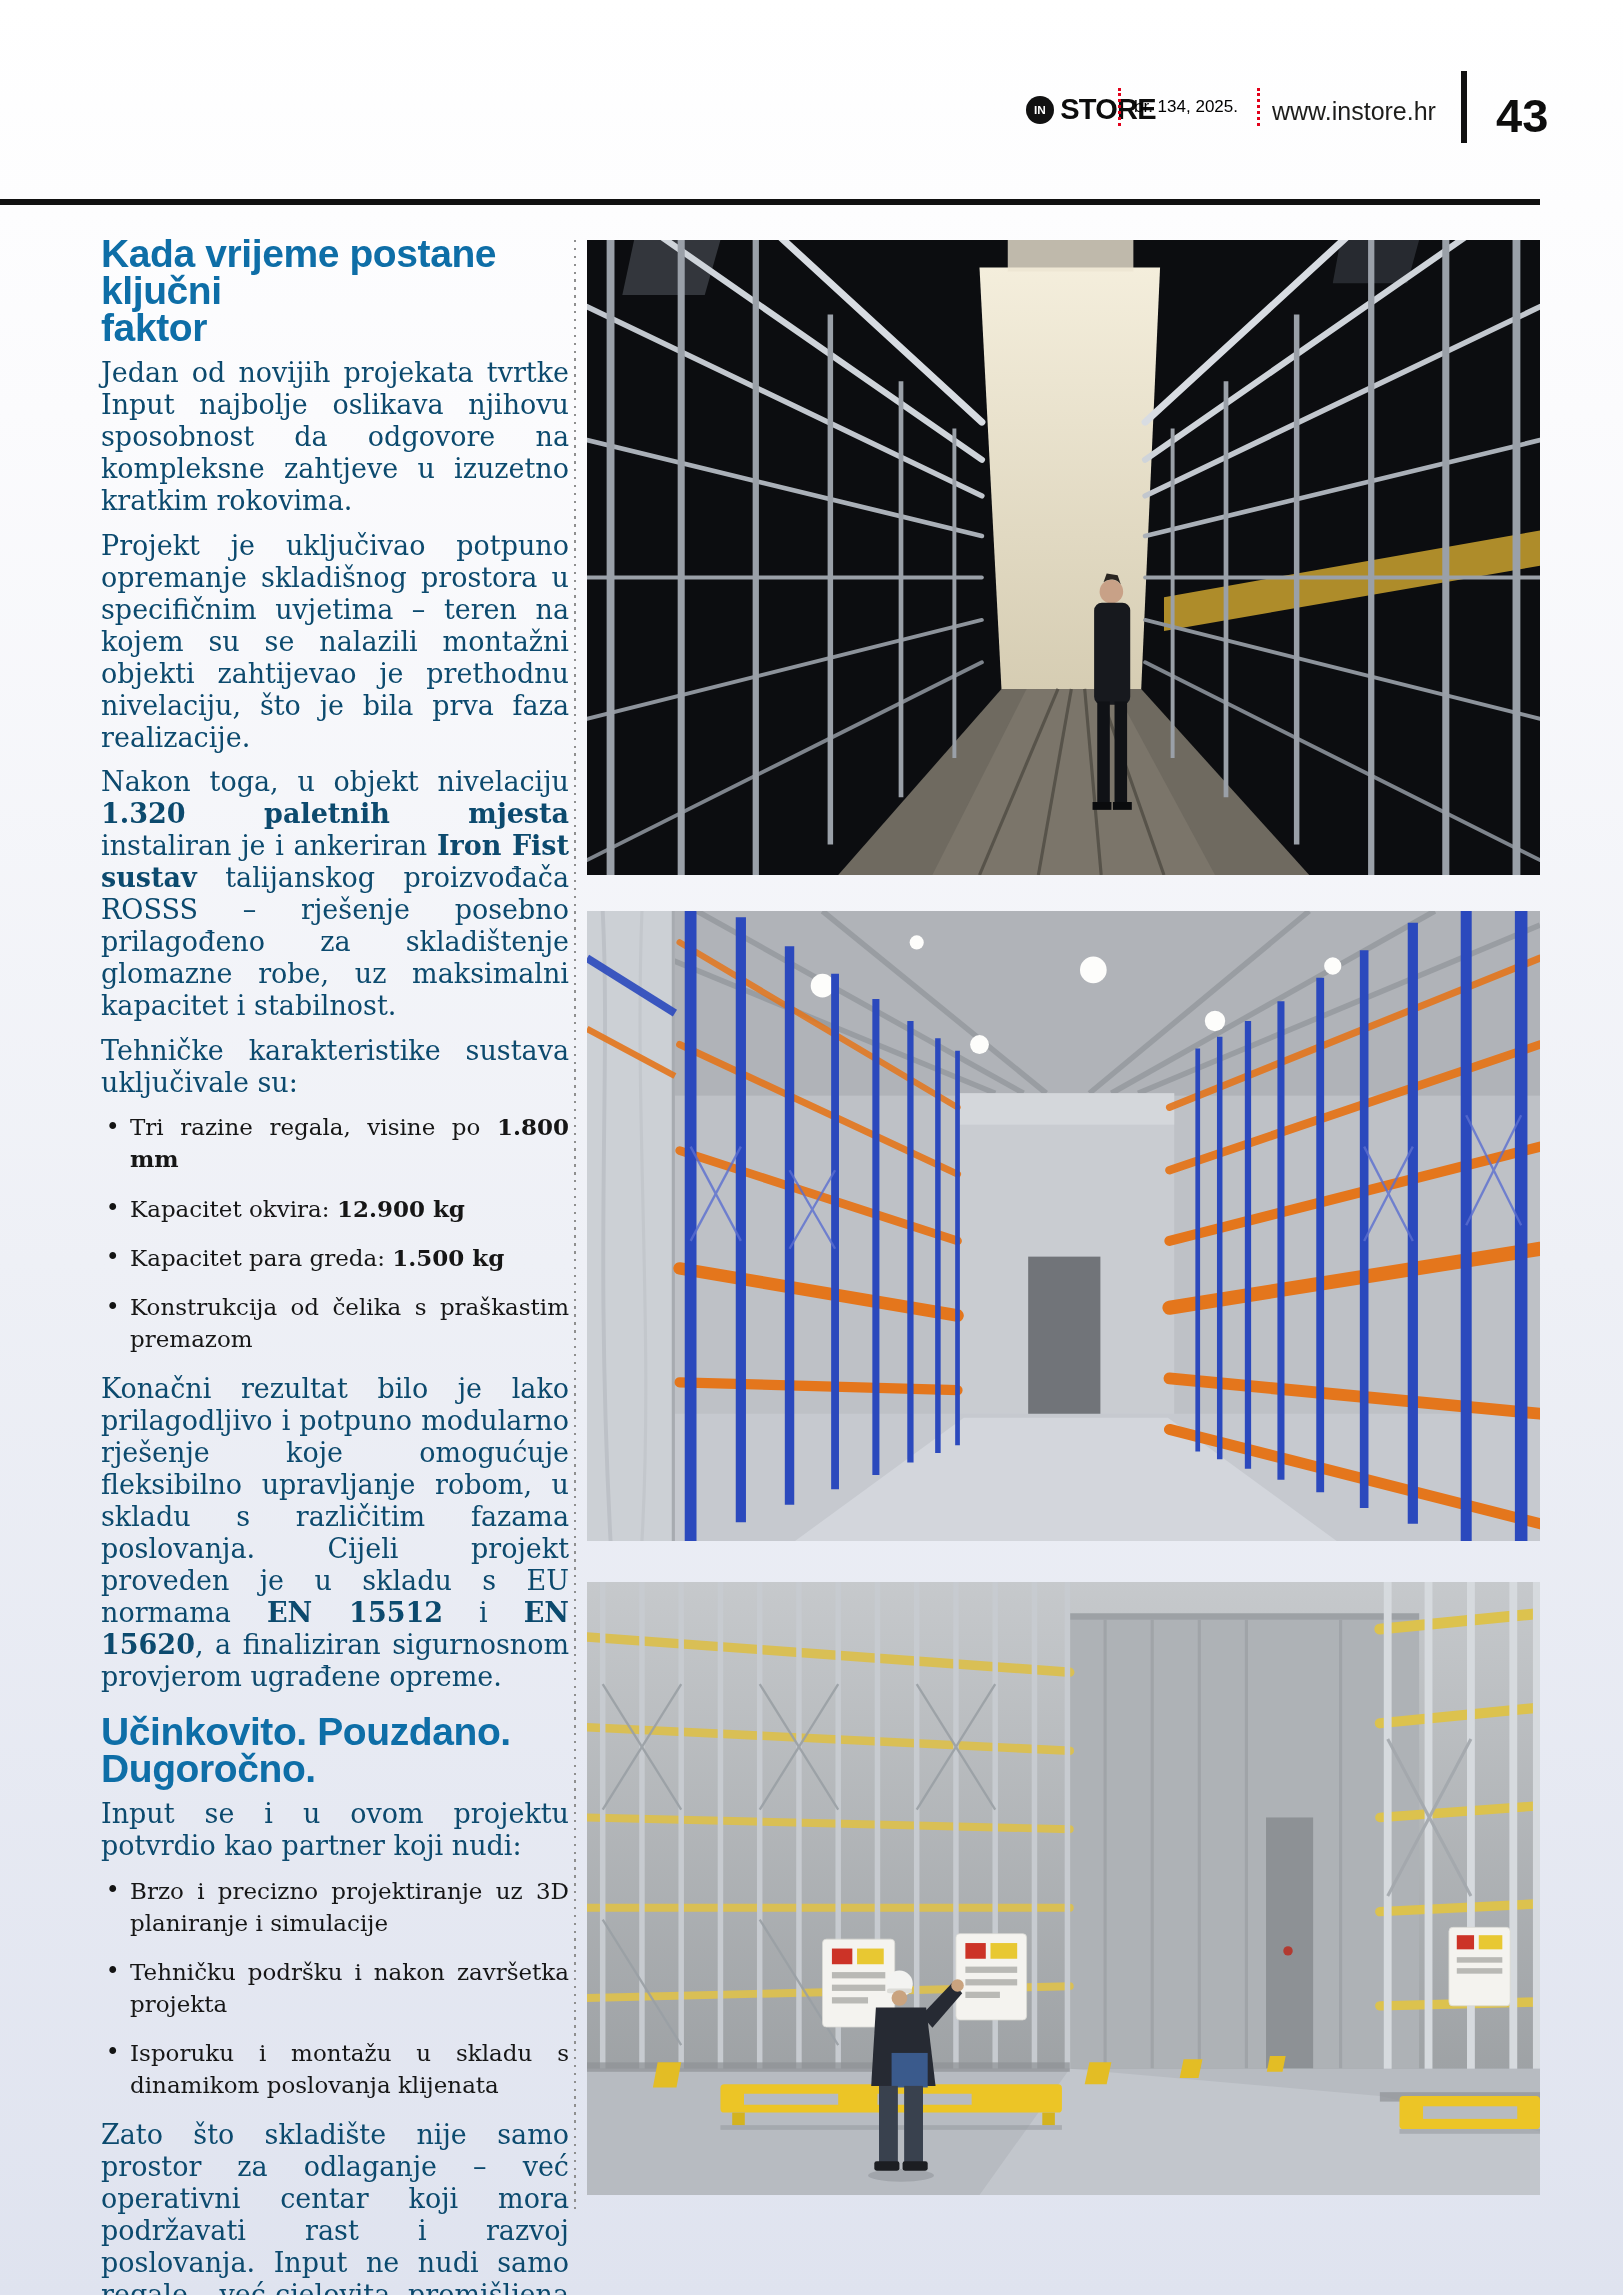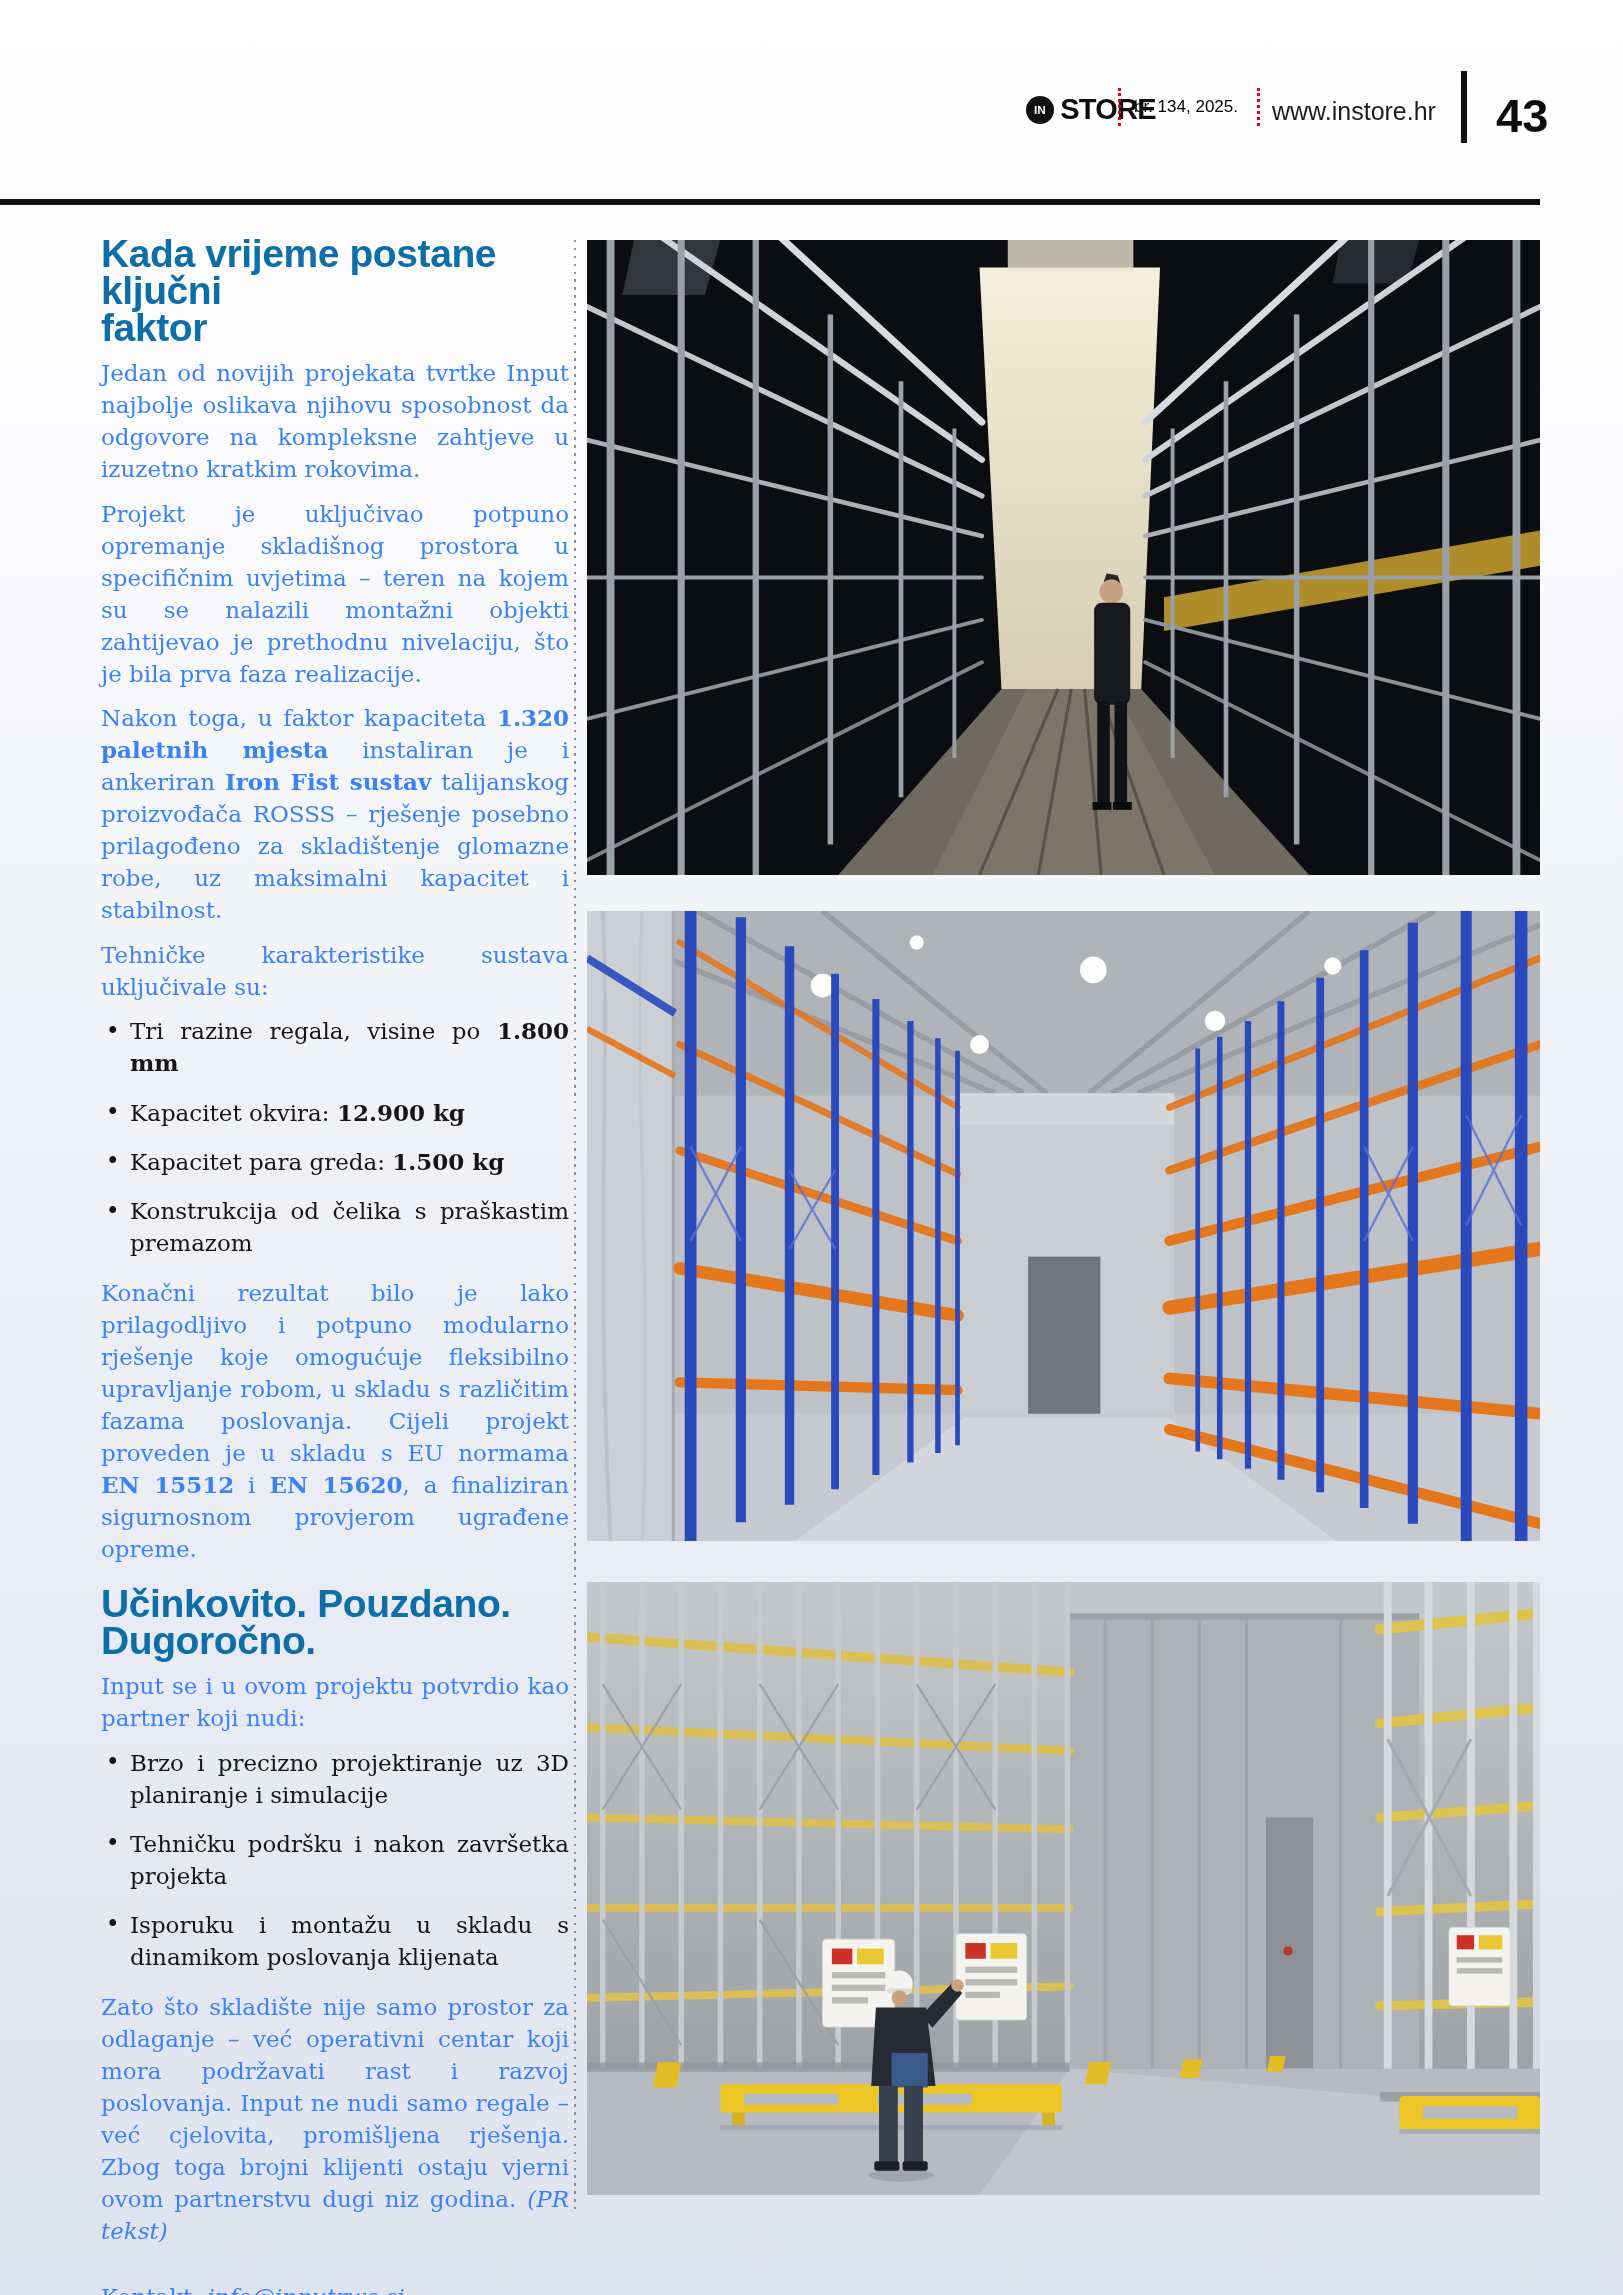--- a/index.html
+++ b/index.html
@@ -22,22 +22,22 @@
 
   
   .dotline{position:absolute;left:574px;top:240px;width:2.4px;height:1973px;
       background:repeating-linear-gradient(180deg,#8f8f8f 0 2.4px,transparent 2.4px 7.9px);}
 
   
   .col{position:absolute;left:101px;top:232px;width:468px;}
   .h{font-family:"Liberation Sans",sans-serif;font-weight:bold;color:#0e6ea7;
      font-size:39px;line-height:37px;letter-spacing:-0.4px;margin:20.4px 0 11px;}
   .h.first{margin-top:3.1px;}
-  .col p{font-family:"DejaVu Serif",serif;font-size:23px;line-height:32px;
-     text-align:justify;margin:0 0 12.6px;color:#3b82f6;}
+  .col p{font-family:"DejaVu Serif",serif;font-size:27px;line-height:32px;
+     text-align:justify;margin:0 0 12.6px;color:#0c4a6e;}
   .col b{font-weight:bold;}
   .col ul{list-style:none;margin:4.7px 0 14px;padding:0;}
   .col li{position:relative;padding-left:29px;margin:0 0 17.3px;
      font-family:"DejaVu Serif",serif;font-size:23px;line-height:32px;text-align:justify;color:#161616;}
   .col li::before{content:"•";position:absolute;left:4.7px;top:-0.8px;font-size:23.6px;color:#141414;}
   .contact{margin-top:33px !important;position:relative;line-height:35px !important;}
 
   
   .photo{position:absolute;left:587px;width:953px;margin:0;padding:0;overflow:hidden;background:#888;}
   .photo svg{display:block;width:100%;height:100%;}
@@ -64,21 +64,21 @@
 </header>
 <div class="rule"></div>
 <div class="dotline"></div>
 
 <main class="col">
 
   <h2 class="h first"><span>Kada vrijeme postane ključni</span><br><span>faktor</span></h2>
 
   <p>Jedan od novijih projekata tvrtke Input najbolje oslikava njihovu sposobnost da odgovore na kompleksne zahtjeve u izuzetno kratkim rokovima.</p>
   <p>Projekt je uključivao potpuno opremanje skladišnog prostora u specifičnim uvjetima – teren na kojem su se nalazili montažni objekti zahtijevao je prethodnu nivelaciju, što je bila prva faza realizacije.</p>
-  <p><span>Nakon toga, u faktor kapaciteta </span><b>1.320 paletnih mjesta</b><span> instaliran je i ankeriran </span><b>Iron Fist sustav</b><span> talijanskog proizvođača ROSSS – rješenje posebno prilagođeno za skladištenje glomazne robe, uz maksimalni kapacitet i stabilnost.</span></p>
+  <p><span>Nakon toga, u objekt nivelaciju </span><b>1.320 paletnih mjesta</b><span> instaliran je i ankeriran </span><b>Iron Fist sustav</b><span> talijanskog proizvođača ROSSS – rješenje posebno prilagođeno za skladištenje glomazne robe, uz maksimalni kapacitet i stabilnost.</span></p>
   <p>Tehničke karakteristike sustava uključivale su:</p>
 
   <ul>
     <li><span>Tri razine regala, visine po </span><b>1.800 mm</b></li>
     <li><span>Kapacitet okvira: </span><b>12.900 kg</b></li>
     <li><span>Kapacitet para greda: </span><b>1.500 kg</b></li>
     <li>Konstrukcija od čelika s praškastim premazom</li>
   </ul>
 
   <p><span>Konačni rezultat bilo je lako prilagodljivo i potpuno modularno rješenje koje omogućuje fleksibilno upravljanje robom, u skladu s različitim fazama poslovanja. Cijeli projekt proveden je u skladu s EU normama </span><b>EN 15512</b><span> i </span><b>EN 15620</b><span>, a finaliziran sigurnosnom provjerom ugrađene opreme.</span></p>

